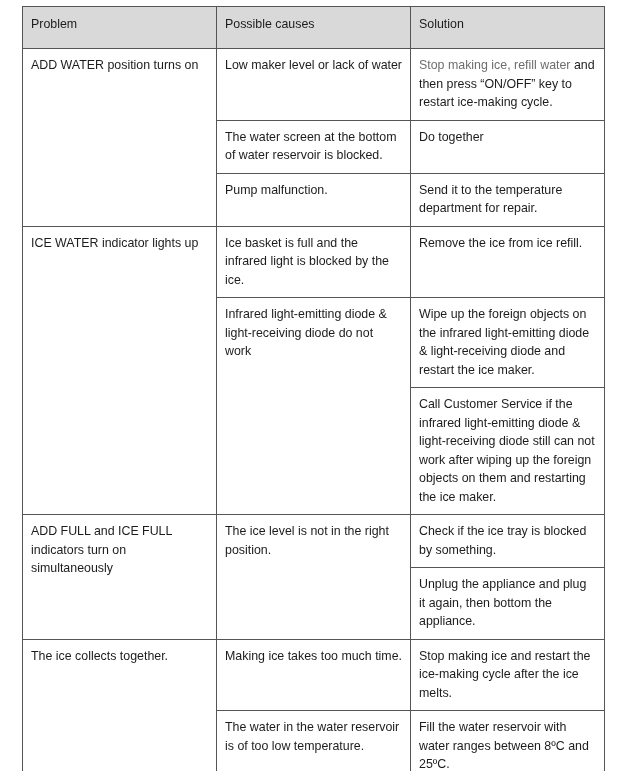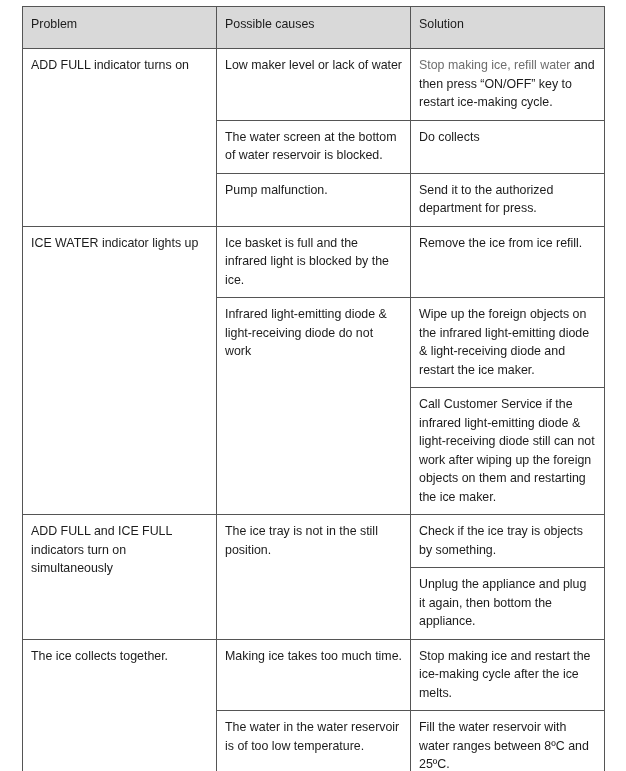--- a/index.html
+++ b/index.html
@@ -66,50 +66,50 @@
     <thead>
       <tr>
         <th>Problem</th>
         <th>Possible causes</th>
         <th>Solution</th>
       </tr>
     </thead>
     <tbody>
 
       <tr>
-        <td rowspan="3">ADD FULL indicator turns on</td>
+        <td rowspan="3">ADD WATER position turns on</td>
         <td>Low maker level or lack of water</td>
         <td class="muted-first"><span class="muted-line">Stop making ice, refill water</span> <span>and then press “ON/OFF” key to restart ice-making cycle.</span></td>
       </tr>
       <tr>
         <td>The water screen at the bottom of water reservoir is blocked.</td>
-        <td>Do collects</td>
+        <td>Do together</td>
       </tr>
       <tr>
         <td>Pump malfunction.</td>
-        <td>Send it to the authorized department for press.</td>
+        <td>Send it to the temperature department for repair.</td>
       </tr>
 
       <tr>
         <td rowspan="3">ICE WATER indicator lights up</td>
         <td>Ice basket is full and the infrared light is blocked by the ice.</td>
         <td>Remove the ice from ice refill.</td>
       </tr>
       <tr>
         <td rowspan="2">Infrared light-emitting diode &amp; light-receiving diode do not work</td>
         <td>Wipe up the foreign objects on the infrared light-emitting diode &amp; light-receiving diode and restart the ice maker.</td>
       </tr>
       <tr>
         <td>Call Customer Service if the infrared light-emitting diode &amp; light-receiving diode still can not work after wiping up the foreign objects on them and restarting the ice maker.</td>
       </tr>
 
       <tr>
         <td rowspan="2">ADD FULL and ICE FULL indicators turn on simultaneously</td>
-        <td rowspan="2">The ice tray is not in the still position.</td>
-        <td>Check if the ice tray is objects by something.</td>
+        <td rowspan="2">The ice level is not in the right position.</td>
+        <td>Check if the ice tray is blocked by something.</td>
       </tr>
       <tr>
         <td>Unplug the appliance and plug it again, then bottom the appliance.</td>
       </tr>
 
       <tr>
         <td rowspan="2">The ice collects together.</td>
         <td>Making ice takes too much time.</td>
         <td>Stop making ice and restart the ice-making cycle after the ice melts.</td>
       </tr>

